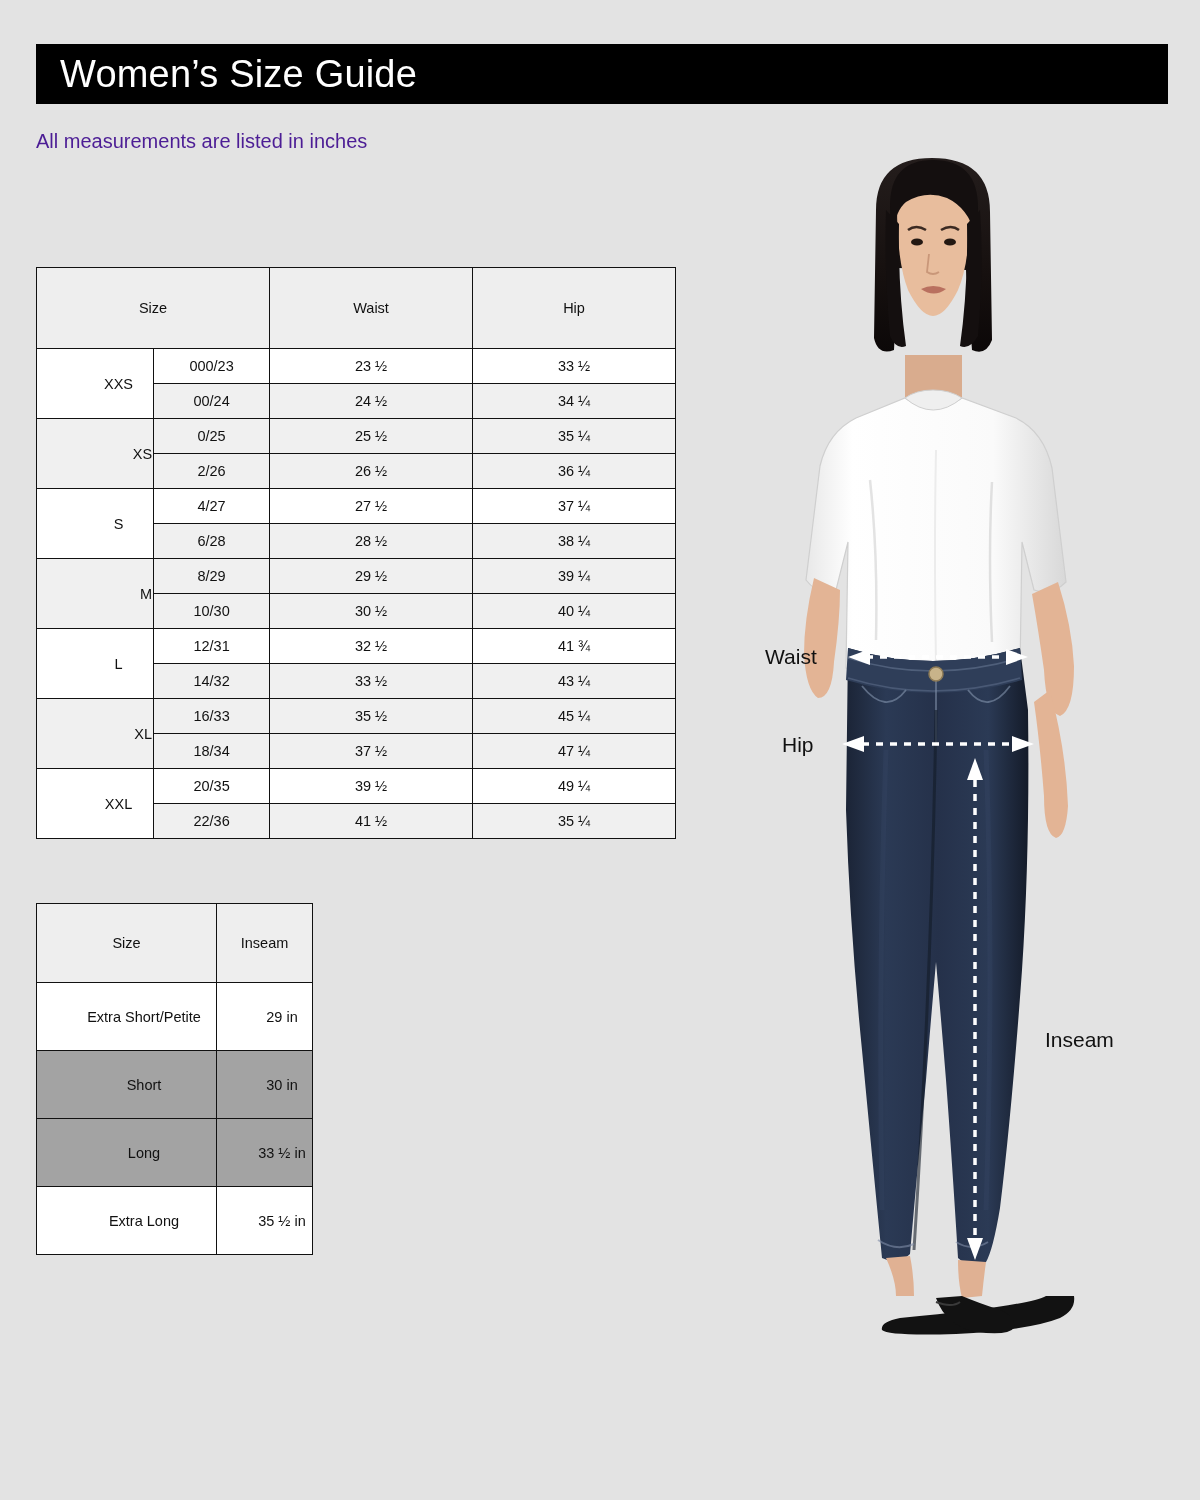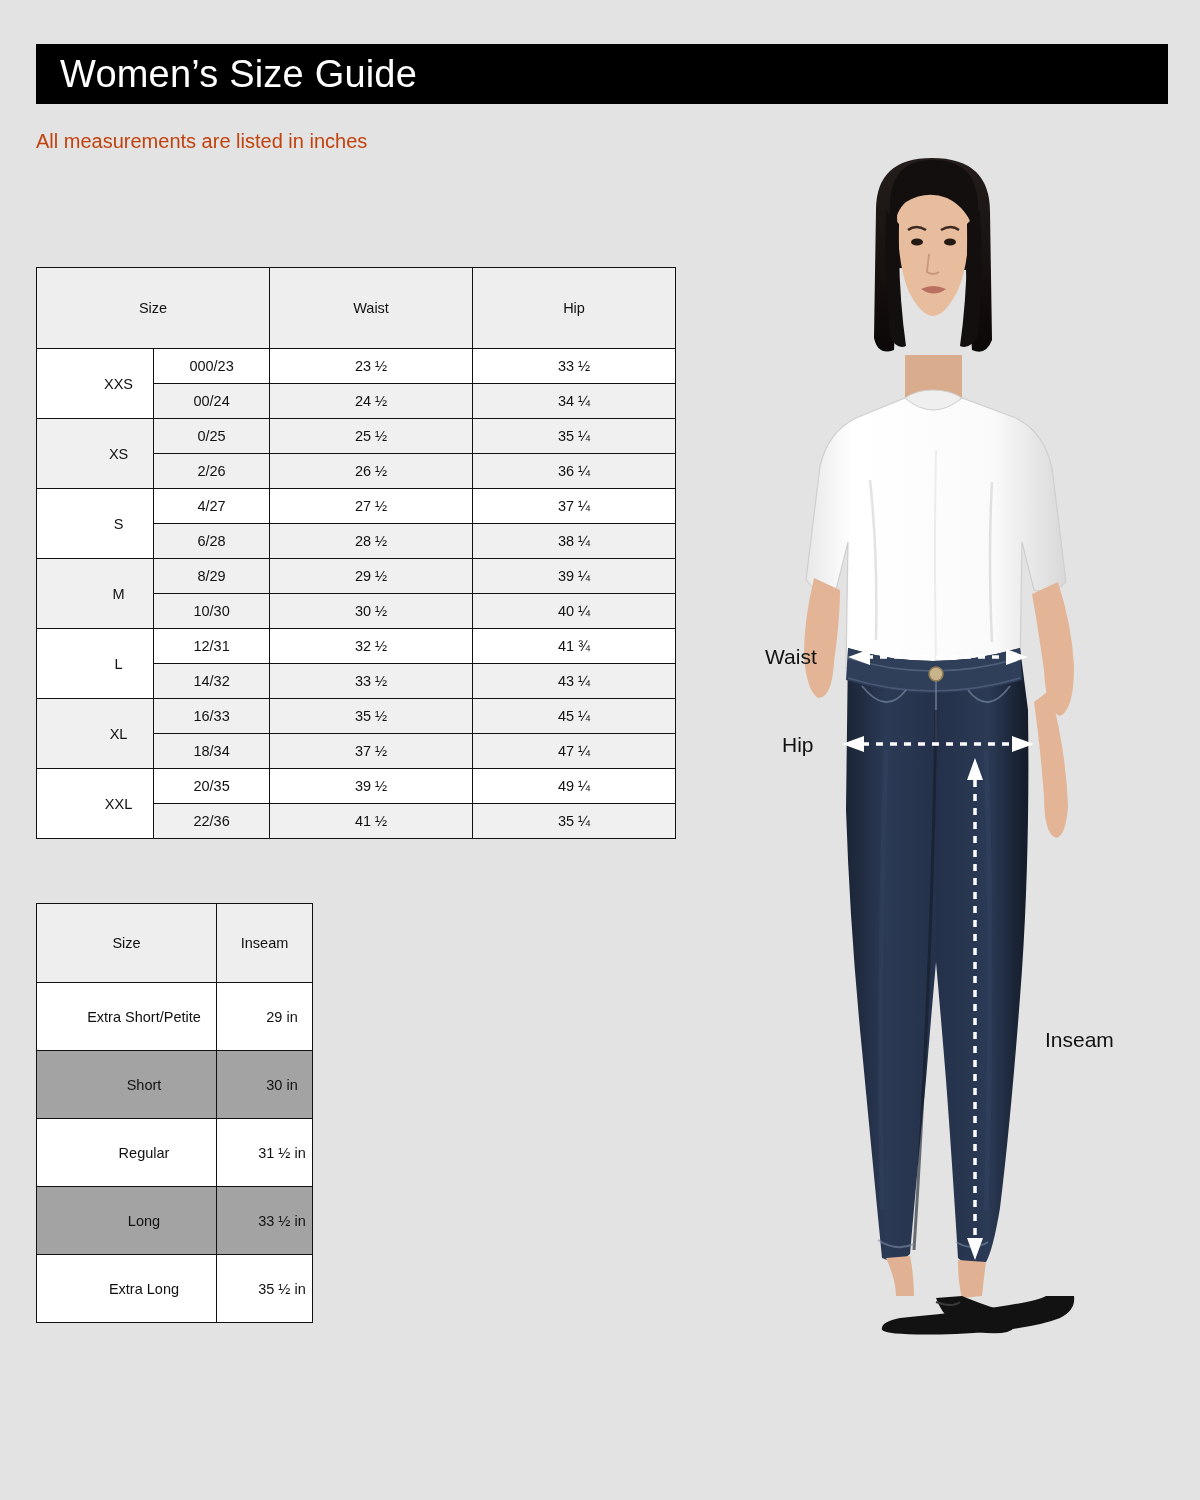--- a/index.html
+++ b/index.html
@@ -32,21 +32,21 @@
     font-size: 38px;
     font-weight: 400;
     letter-spacing: 0.2px;
     padding-left: 24px;
   }
   .subtitle {
     position: absolute;
     left: 36px;
     top: 130px;
     font-size: 20px;
-    color: #c2410c;
+    color: #4c1d95;
   }
 
   
   table {
     border-collapse: collapse;
     background: #ffffff;
     table-layout: fixed;
   }
   table td, table th {
     border: 1px solid #111111;
@@ -72,21 +72,21 @@
   .size-table td {
     height: 32px;
     margin-top: 32px;
   }
   .size-table .col-size-group { width: 105px; }
   .size-table .col-size-num  { width: 104px; }
   .size-table .col-waist     { width: 182px; }
   .size-table .col-hip       { width: 182px; }
   .size-table tbody tr.alt td { background: #f0f0f0; }
   .size-table td.group-cell { background: #ffffff; padding-left: 48px; }
-  .size-table tr.alt td.group-cell { background: #f0f0f0; }
+  .size-table tr.alt td.group-cell { background: #f0f0f0; text-align: right; }
 
   
   .inseam-table {
     position: absolute;
     left: 36px;
     top: 903px;
     width: 276px;
     font-size: 14.5px;
   }
   .inseam-table th {
@@ -249,24 +249,20 @@
     </tr>
   </thead>
   <tbody>
     <tr>
       <td>Extra Short/Petite</td>
       <td>29 in</td>
     </tr>
     <tr class="alt">
       <td>Short</td>
       <td>30 in</td>
-    </tr>
-    <tr>
-      <td>Regular</td>
-      <td>31 ½ in</td>
     </tr>
     <tr class="alt">
       <td>Long</td>
       <td>33 ½ in</td>
     </tr>
     <tr>
       <td>Extra Long</td>
       <td>35 ½ in</td>
     </tr>
   </tbody>

